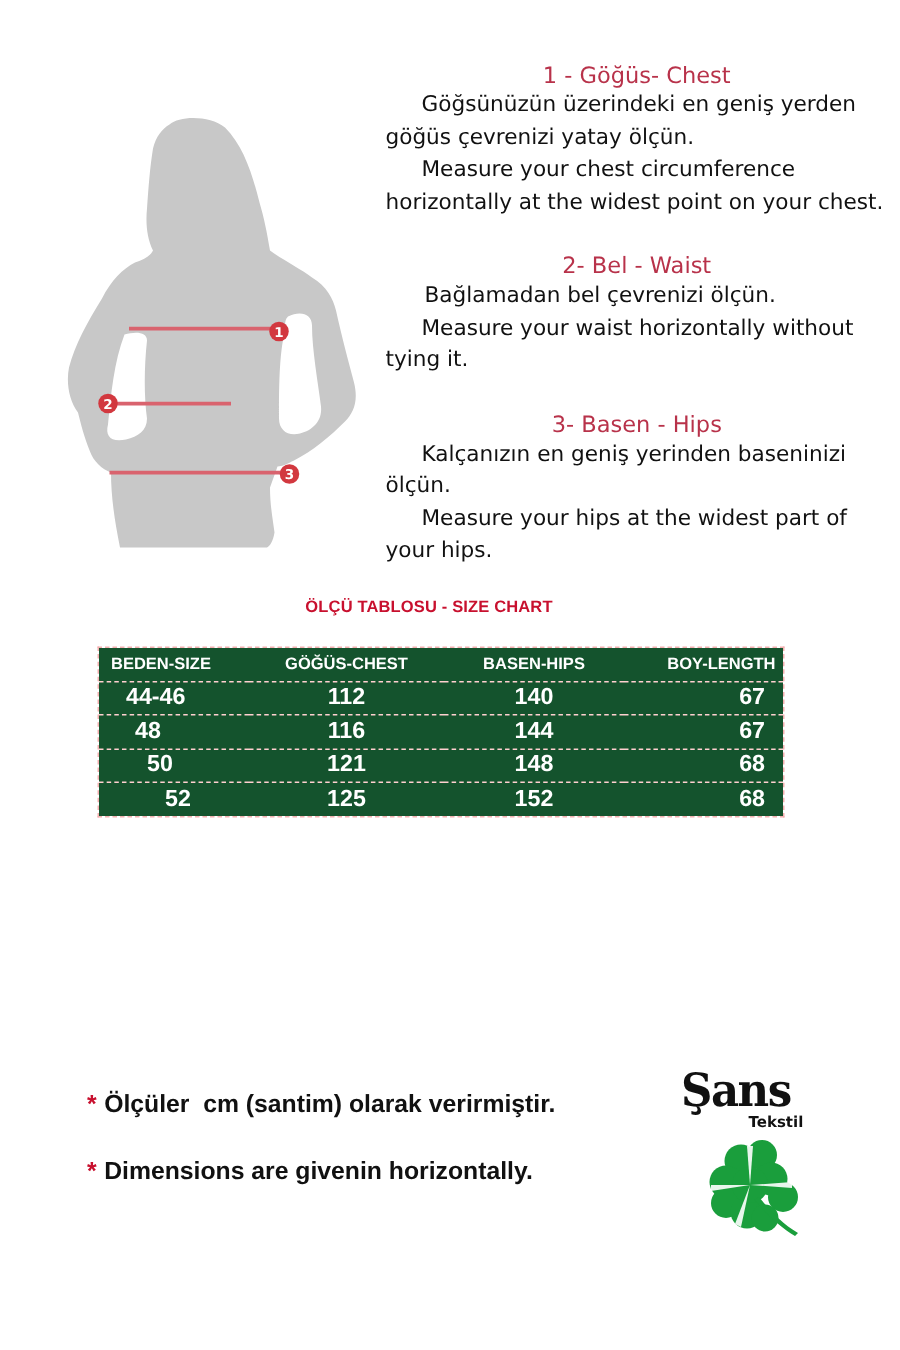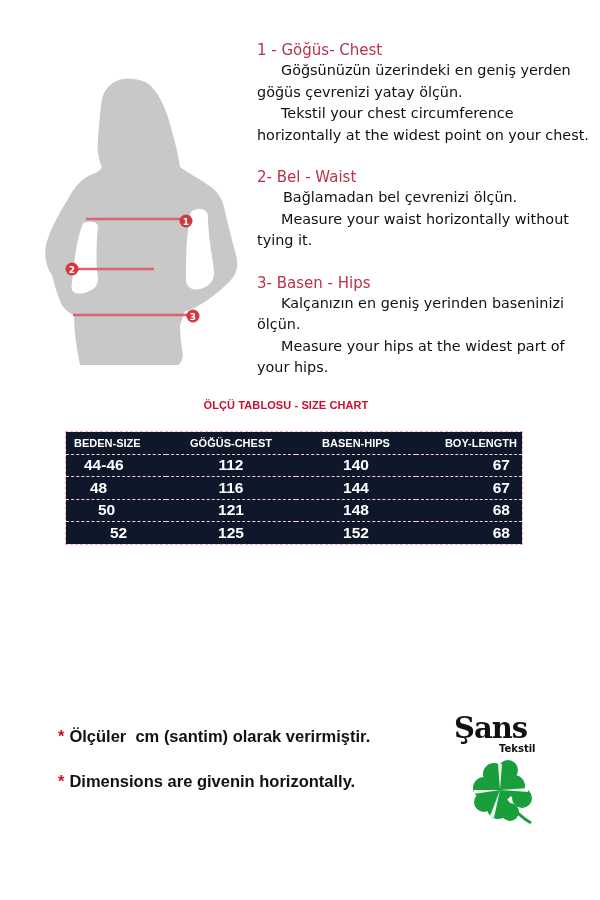--- a/index.html
+++ b/index.html
@@ -4,29 +4,29 @@
   <style>
     * { box-sizing: border-box; margin: 0; padding: 0; }
     html, body { width: 600px; height: 900px; background: #ffffff; overflow: hidden; }
     body { position: relative; font-family: "DejaVu Sans", "Liberation Sans", sans-serif; color: #111; }
 
     .figure { position: absolute; left: 40px; top: 75px; width: 200px; height: 300px; }
     .figure svg { width: 100%; height: 100%; display: block; }
 
     .instructions { position: absolute; left: 257px; top: 40px; width: 335px; font-size: 14.4px; line-height: 21.5px; }
     .section { margin-bottom: 21px; }
-    .section-title { color: #b8324a; font-size: 15px; line-height: 20px; }
+    .section-title { color: #b8324a; font-size: 15px; line-height: 20px; text-align: center; }
     .para { text-indent: 24px; }
     .para.tight { text-indent: 26px; }
 
     .chart-title { position: absolute; left: 0; width: 572px; top: 399px; text-align: center;
       color: #c8102e; font-family: "Liberation Sans", "DejaVu Sans", sans-serif; font-weight: bold; font-size: 11px; letter-spacing: 0.1px; }
 
     .size-table { position: absolute; left: 66px; top: 432px; width: 456px; border-collapse: collapse;
-      background: #0f172a; font-family: "Liberation Sans", "DejaVu Sans", sans-serif; font-weight: bold; color: #fff;
+      background: #14532d; font-family: "Liberation Sans", "DejaVu Sans", sans-serif; font-weight: bold; color: #fff;
       outline: 1px dashed #f3b0b0; }
     .size-table th { font-size: 11px; height: 22px; padding: 0; text-align: center; font-weight: bold; }
     .size-table td { font-size: 15.5px; height: 22.5px; padding: 0; text-align: center; border-top: 1.5px dashed #ffd0d0; }
     .size-table th.c0 { text-align: left; padding-left: 8px; width: 100px; }
     .size-table th.c1 { width: 130px; }
     .size-table th.c2 { width: 120px; }
     .size-table th.c3 { text-align: right; padding-right: 5px; }
     .size-table td.c0 { text-align: left; padding-left: 18px; }
     .size-table td.c3 { text-align: right; padding-right: 12px; }
     .size-table tr:first-child td { border-top: 1.5px dashed #ffd0d0; }
@@ -76,21 +76,21 @@
       <circle cx="153" cy="241" r="6.5" fill="#d2383f"></circle>
       <text x="153" y="244.5" font-size="9" font-weight="bold" fill="#fff" text-anchor="middle" font-family="DejaVu Sans, sans-serif">3</text>
     </g>
   </svg>
 </div>
 
 <div class="instructions">
   <div class="section">
     <div class="section-title">1 - Göğüs- Chest</div>
     <div class="para">Göğsünüzün üzerindeki en geniş yerden göğüs çevrenizi yatay ölçün.</div>
-    <div class="para">Tekstil your chest circumference horizontally at the widest point on your chest.</div>
+    <div class="para">Measure your chest circumference horizontally at the widest point on your chest.</div>
   </div>
   <div class="section">
     <div class="section-title">2- Bel - Waist</div>
     <div class="para tight">Bağlamadan bel çevrenizi ölçün.</div>
     <div class="para">Measure your waist horizontally without tying it.</div>
   </div>
   <div class="section">
     <div class="section-title">3- Basen - Hips</div>
     <div class="para">Kalçanızın en geniş yerinden baseninizi ölçün.</div>
     <div class="para">Measure your hips at the widest part of your hips.</div>

